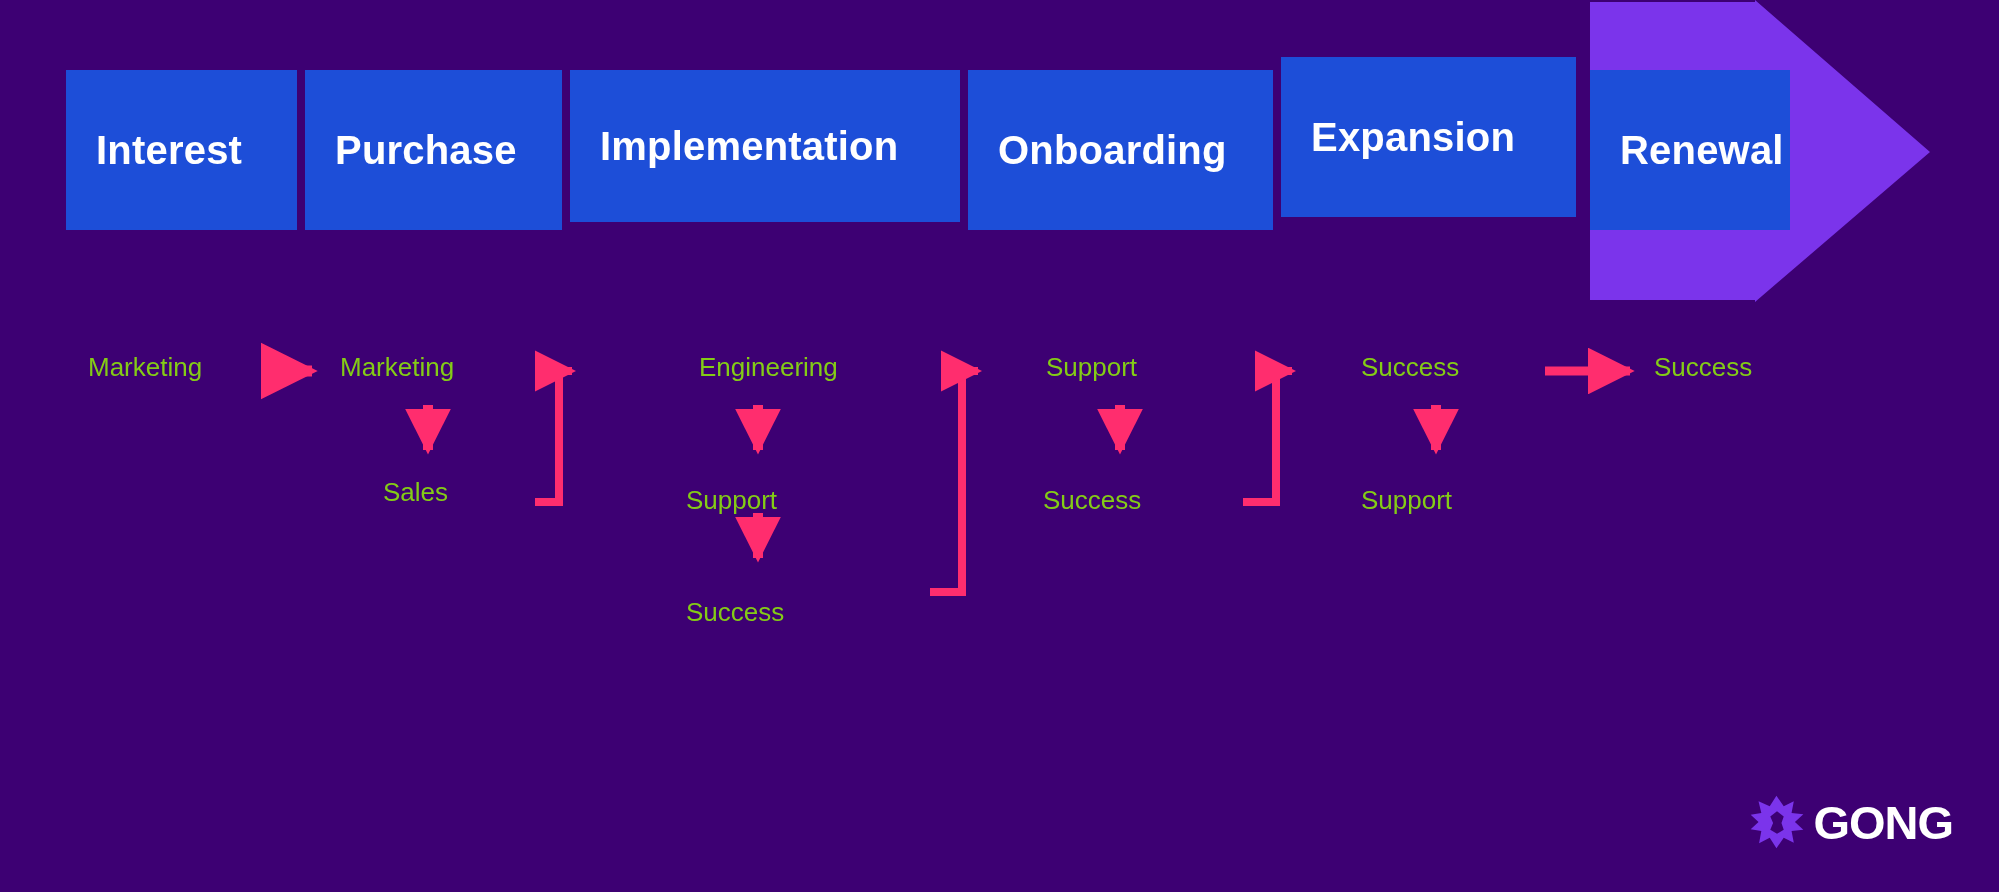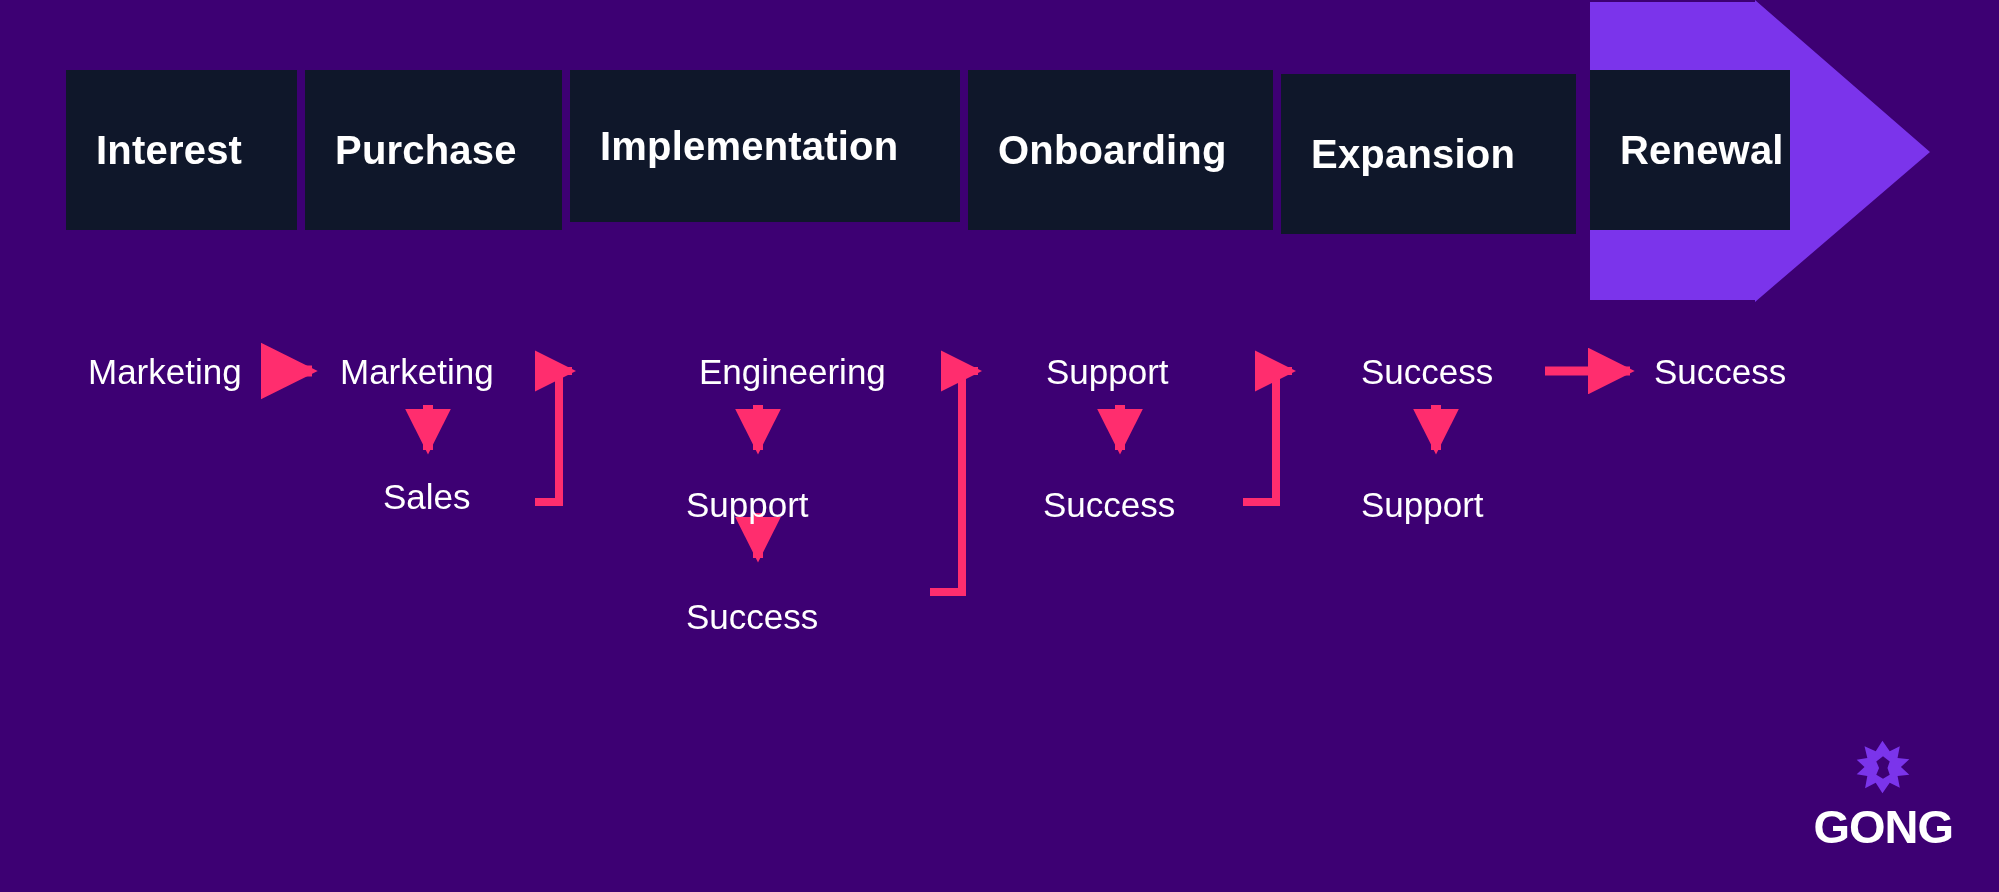--- a/index.html
+++ b/index.html
@@ -31,21 +31,21 @@
     width: 1999px;
     height: 310px;
   }
   .banner-svg {
     position: absolute;
     left: 0;
     top: 0;
   }
   .stage-box {
     position: absolute;
-    background: #0f172a;
+    background: #1d4ed8;
     display: flex;
     align-items: center;
     box-sizing: border-box;
   }
   .stage-label {
     color: #ffffff;
     font-size: 40px;
     font-weight: bold;
     letter-spacing: 0.2px;
     white-space: nowrap;
@@ -57,22 +57,22 @@
   
   .flow {
     position: absolute;
     left: 0;
     top: 310px;
     width: 1999px;
     height: 400px;
   }
   .team {
     position: absolute;
-    color: #ffffff;
-    font-size: 35px;
+    color: #84cc16;
+    font-size: 26px;
     font-weight: normal;
     white-space: nowrap;
     line-height: 1;
   }
   .conn-svg {
     position: absolute;
     left: 0;
     top: 0;
     width: 1999px;
     height: 400px;
@@ -80,21 +80,20 @@
   }
 
   
   .logo {
     position: absolute;
     right: 46px;
     bottom: 42px;
     display: flex;
     align-items: center;
     gap: 8px;
-    flex-direction: column;
   }
   .logo-mark {
     width: 56px;
     height: 56px;
     display: block;
   }
   .logo-word {
     color: #ffffff;
     font-size: 47px;
     font-weight: bold;
@@ -123,21 +122,21 @@
     </div>
 
     <div class="stage-box" style="left:570px; top:70px; width:390px; height:152px;">
       <span class="stage-label">Implementation</span>
     </div>
 
     <div class="stage-box" style="left:968px; top:70px; width:305px; height:160px;text-align:center;">
       <span class="stage-label">Onboarding</span>
     </div>
 
-    <div class="stage-box" style="left:1281px; top:74px; width:295px; height:160px;">
+    <div class="stage-box" style="left:1281px; top:57px; width:295px; height:160px;">
       <span class="stage-label">Expansion</span>
     </div>
 
     <div class="stage-box renewal" style="left:1590px; top:70px; width:200px; height:160px;">
       <span class="stage-label">Renewal</span>
     </div>
   </div>
 
   <div class="flow">
 

